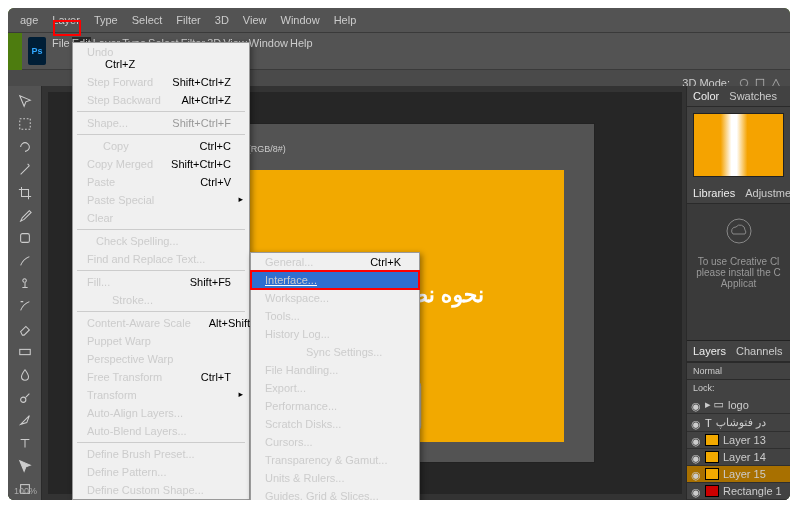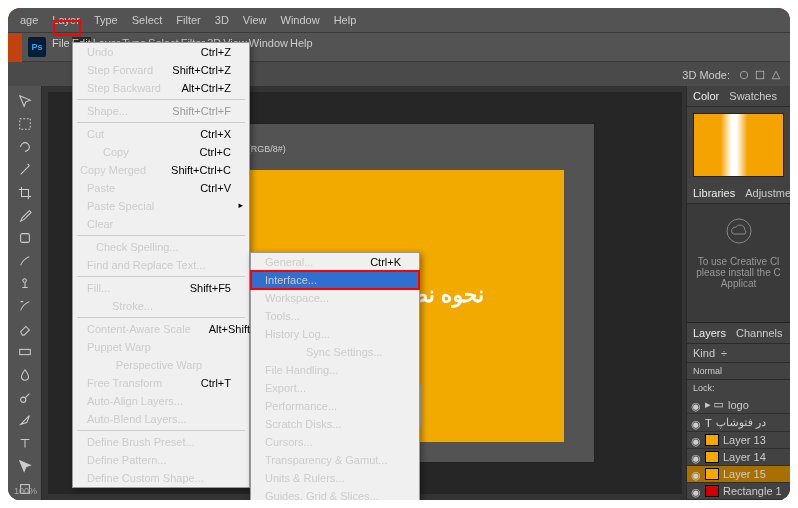--- a/index.html
+++ b/index.html
@@ -1,17 +1,17 @@
 <!DOCTYPE html>
 <html><head>
 <meta charset="utf-8">
 <style>
 *{margin:0;padding:0;box-sizing:border-box;font-family:Tahoma,Arial,sans-serif;font-size:11px;color:#ccc;-webkit-font-smoothing:none}
 body{background:#fff;width:798px;height:508px;overflow:hidden;position:relative}
-.app{position:absolute;inset:8px;background:#c2410c;border-radius:12px;overflow:hidden}
+.app{position:absolute;inset:8px;background:#4d7c0f;border-radius:6px;overflow:hidden}
 .menubar{display:flex;gap:2px;padding:4px 6px;background:#535353;border-bottom:1px solid #3a3a3a}
 .menubar span{padding:2px 6px;cursor:default}
 .menubar2{display:flex;gap:2px;padding:4px 6px;background:#535353;border-bottom:1px solid #3a3a3a;margin-left:14px}
 .options{height:26px;background:#4a4a4a;border-bottom:1px solid #2a2a2a;display:flex;align-items:center;padding:0 8px;gap:8px;color:#aaa;font-size:10px}
 .tabbar{height:22px;background:#424242;border-bottom:1px solid #2a2a2a;display:flex;align-items:flex-end;padding-left:48px}
 .tab{background:#535353;padding:3px 10px;border-top-left-radius:3px;border-top-right-radius:3px;font-size:10px}
 .workspace{position:absolute;top:78px;left:0;right:0;bottom:0;background:#333}
 .toolbox{position:absolute;left:0;top:0;bottom:0;width:34px;background:#535353;border-right:1px solid #2a2a2a;display:flex;flex-direction:column;padding-top:4px}
 .tool{width:28px;height:22px;margin:1px 3px;display:flex;align-items:center;justify-content:center;color:#ddd;border-radius:2px}
 .tool svg{width:14px;height:14px;stroke:#ccc;fill:none;stroke-width:1.2}
@@ -34,21 +34,21 @@
 .layer-row .eye{width:10px;height:10px}
 .layer-row.sel2{background:#a87000}
 .menu{position:absolute;background:#f0f0f0;border:1px solid #999;box-shadow:2px 2px 6px rgba(0,0,0,.4);min-width:170px}
 .menu .mi{display:flex;justify-content:space-between;padding:3px 18px 3px 14px;color:#000;font-size:11px;white-space:nowrap}
 .menu .mi.dis{color:#999}
 .menu .sep{height:1px;background:#ccc;margin:2px 4px}
 .menu .mi.hl-blue{background:#2f6fd0;color:#fff}
 .menu .mi .sub{color:inherit;margin-left:18px}
 .menu .mi.has-sub::after{content:"▸";position:absolute;right:6px;font-size:9px}
 .edit-hl{position:absolute;left:45px;top:12px;width:28px;height:16px;border:2px solid red;pointer-events:none}
-.ps-icon{width:18px;height:20px;background:#001e36;color:#31a8ff;font-weight:bold;font-size:9px;display:flex;align-items:center;justify-content:center;border-radius:2px;margin-right:4px}
+.ps-icon{width:18px;height:28px;background:#001e36;color:#31a8ff;font-weight:bold;font-size:9px;display:flex;align-items:center;justify-content:center;border-radius:2px;margin-right:4px}
 .zoom{position:absolute;left:6px;bottom:4px;color:#aaa;font-size:9px}
 .opts-group{display:flex;align-items:center;gap:4px}
 .opts-group svg{width:12px;height:12px;stroke:#bbb;fill:none}
 </style>
 </head>
 <body>
 
 <div class="app">
 
   <div class="menubar">
@@ -235,24 +235,20 @@
         <div class="cc-msg" style="white-space:pre-line">To use Creative Cl
 please install the C
 Applicat</div>
       </div>
 
       <div class="panel-tabs layers">
         <span class="act">Layers</span>
         <span>Channels</span>
 
       </div>
-      <div style="padding:3px 6px;font-size:9px;display:flex;gap:6px">
-        <span>Kind</span>
-        <span>÷</span>
-      </div>
       <div style="padding:3px 6px;font-size:9px;border-top:1px solid #2a2a2a;border-bottom:1px solid #2a2a2a">Normal</div>
       <div style="padding:3px 6px;font-size:9px">Lock:</div>
       <div>
         <div class="layer-row">
             <span class="eye">◉</span>
             <span>▸ ▭</span>
             <span>logo</span>
           </div>
         <div class="layer-row">
             <span class="eye">◉</span>
@@ -279,47 +275,43 @@
             <span class="thumb" style="background:#c00"></span>
             <span>Rectangle 1</span>
           </div>
       </div>
     </div>
 
     <div class="zoom">100%</div>
   </div>
 
   <div class="menu" id="edit-menu" style="left:64px;top:34px;width:178px">
-      <div class="mi" style="position: relative;">
+      <div class="mi" style="position: relative; flex-direction: column;">
         <span>Undo</span>
         <span class="sub">Ctrl+Z</span>
       </div>
       <div class="mi" style="position: relative;">
         <span>Step Forward</span>
         <span class="sub">Shift+Ctrl+Z</span>
       </div>
       <div class="mi" style="position: relative;">
         <span>Step Backward</span>
         <span class="sub">Alt+Ctrl+Z</span>
       </div>
       <div class="sep"></div>
       <div class="mi dis" style="position: relative;">
         <span>Shape...</span>
         <span class="sub">Shift+Ctrl+F</span>
       </div>
       <div class="sep"></div>
-      <div class="mi" style="position: relative;">
-        <span>Cut</span>
-        <span class="sub">Ctrl+X</span>
-      </div>
       <div class="mi" style="position: relative; padding-left: 30px;">
         <span>Copy</span>
         <span class="sub">Ctrl+C</span>
       </div>
-      <div class="mi" style="position: relative; padding-left: 7px;">
+      <div class="mi" style="position: relative;">
         <span>Copy Merged</span>
         <span class="sub">Shift+Ctrl+C</span>
       </div>
       <div class="mi" style="position: relative;">
         <span>Paste</span>
         <span class="sub">Ctrl+V</span>
       </div>
       <div class="mi has-sub" style="position: relative;">
         <span>Paste Special</span>
       </div>
@@ -342,27 +334,30 @@
         <span>Stroke...</span>
       </div>
       <div class="sep"></div>
       <div class="mi" style="position: relative;">
         <span>Content-Aware Scale</span>
         <span class="sub">Alt+Shift+Ctrl+C</span>
       </div>
       <div class="mi dis" style="position: relative;">
         <span>Puppet Warp</span>
       </div>
-      <div class="mi" style="position: relative; justify-content: center;">
+      <div class="mi" style="position: relative;">
         <span>Perspective Warp</span>
       </div>
       <div class="mi" style="position: relative;">
         <span>Free Transform</span>
         <span class="sub">Ctrl+T</span>
       </div>
+      <div class="mi has-sub" style="position: relative;">
+        <span>Transform</span>
+      </div>
       <div class="mi dis" style="position: relative;">
         <span>Auto-Align Layers...</span>
       </div>
       <div class="mi dis" style="position: relative;">
         <span>Auto-Blend Layers...</span>
       </div>
       <div class="sep"></div>
       <div class="mi" style="position: relative;">
         <span>Define Brush Preset...</span>
       </div>
@@ -372,21 +367,21 @@
       <div class="mi dis" style="position: relative;">
         <span>Define Custom Shape...</span>
       </div>
     </div>
 
   <div class="menu" id="pref-menu" style="left:242px;top:244px;width:150px">
       <div class="mi" style="position: relative;">
         <span>General...</span>
         <span class="sub">Ctrl+K</span>
       </div>
-      <div class="mi hl-blue" style="position: relative; outline: red solid 2px; outline-offset: -1px;">
+      <div class="mi hl-blue" style="position: relative; outline: red solid 2px; outline-offset: -1px; text-decoration: underline;">
         <span>Interface...</span>
       </div>
       <div class="mi" style="position: relative;">
         <span>Workspace...</span>
       </div>
       <div class="mi" style="position: relative;">
         <span>Tools...</span>
       </div>
       <div class="mi" style="position: relative;">
         <span>History Log...</span>

